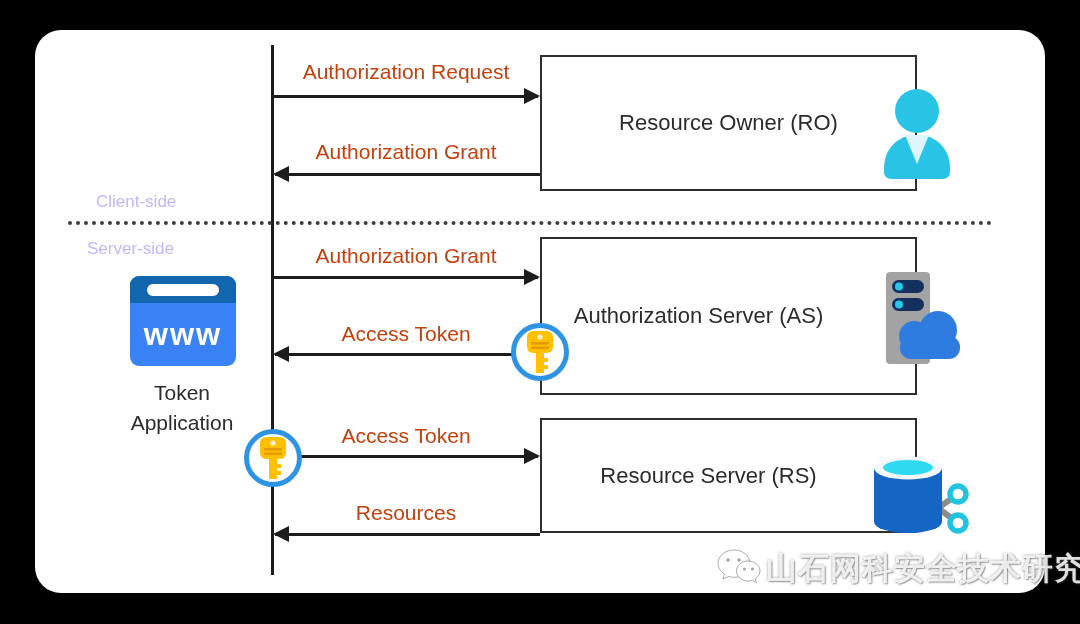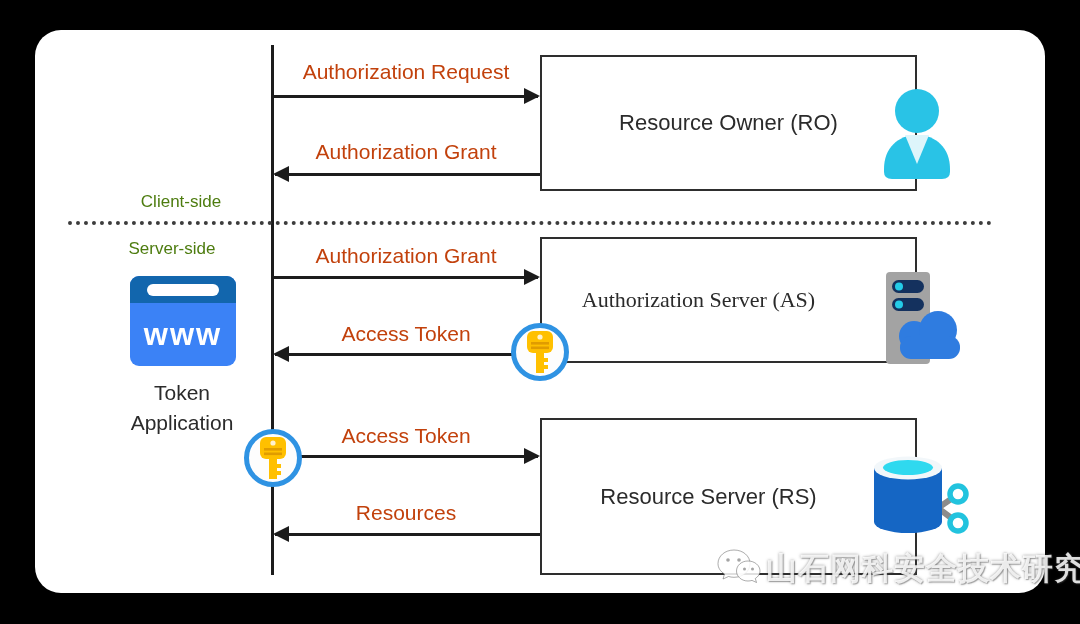--- a/index.html
+++ b/index.html
@@ -11,32 +11,32 @@
   .stage{position:absolute;left:0;top:0;width:1080px;height:624px;}
   .card{
     position:absolute;left:35px;top:30px;width:1010px;height:563px;
     background:#ffffff;border-radius:26px;
   }
   
   .lifeline{position:absolute;left:271px;top:45px;width:3px;height:530px;background:#1c1c1c;}
   
   .dotted{position:absolute;left:68px;top:221px;width:924px;height:0;border-top:4px dotted #3c3c3c;}
   
-  .lane-label{position:absolute;width:170px;text-align:center;font-size:17px;color:#4d7c0f;}
+  .lane-label{position:absolute;width:170px;text-align:left;font-size:17px;color:#c4b5fd;}
   .lane-client{left:96px;top:192px;}
   .lane-server{left:87px;top:239px;}
   
   .actor-box{
     position:absolute;left:540px;width:377px;background:#fff;
     border:2px solid #2e2e2e;box-sizing:border-box;
     display:flex;align-items:center;justify-content:center;
   }
   .box-ro{top:55px;height:136px;}
-  .box-as{top:237px;height:126px;font-family:Liberation Serif, serif;}
-  .box-rs{top:418px;height:157px;}
+  .box-as{top:237px;height:158px;}
+  .box-rs{top:418px;height:115px;}
   .actor-label{font-size:22px;color:#2b2b2b;}
   .box-as .actor-label{margin-right:60px;}
   .box-rs .actor-label{margin-right:40px;}
   
   .msg-label{
     position:absolute;left:276px;width:260px;text-align:center;
     font-size:21px;color:#c2410c;white-space:nowrap;
   }
   .arrow{position:absolute;height:3px;background:#1c1c1c;}
   .arrow.right::after{

